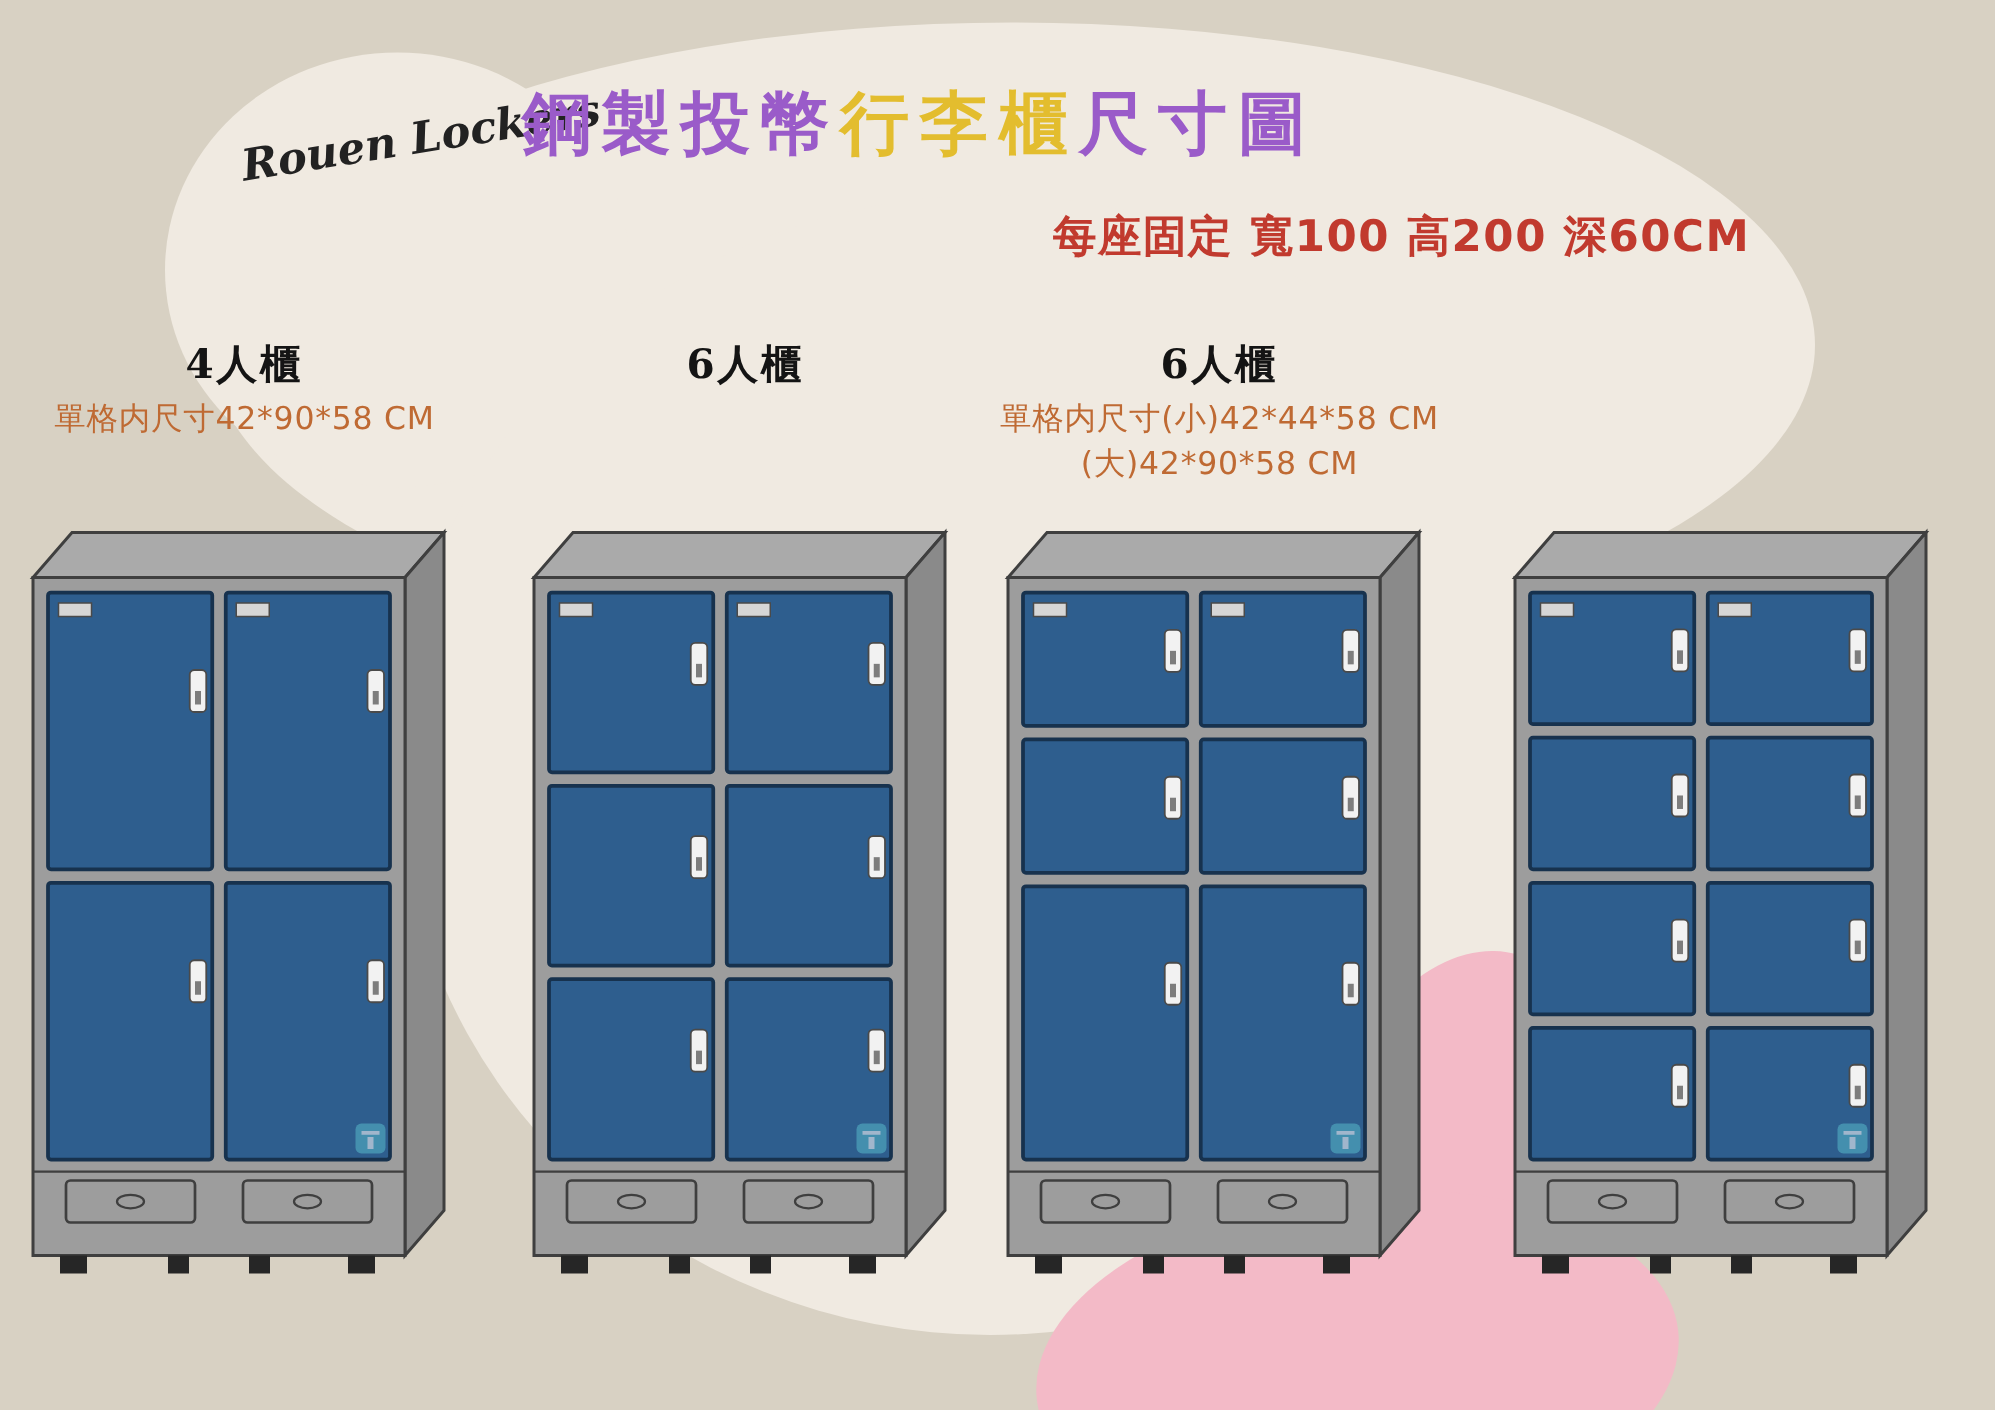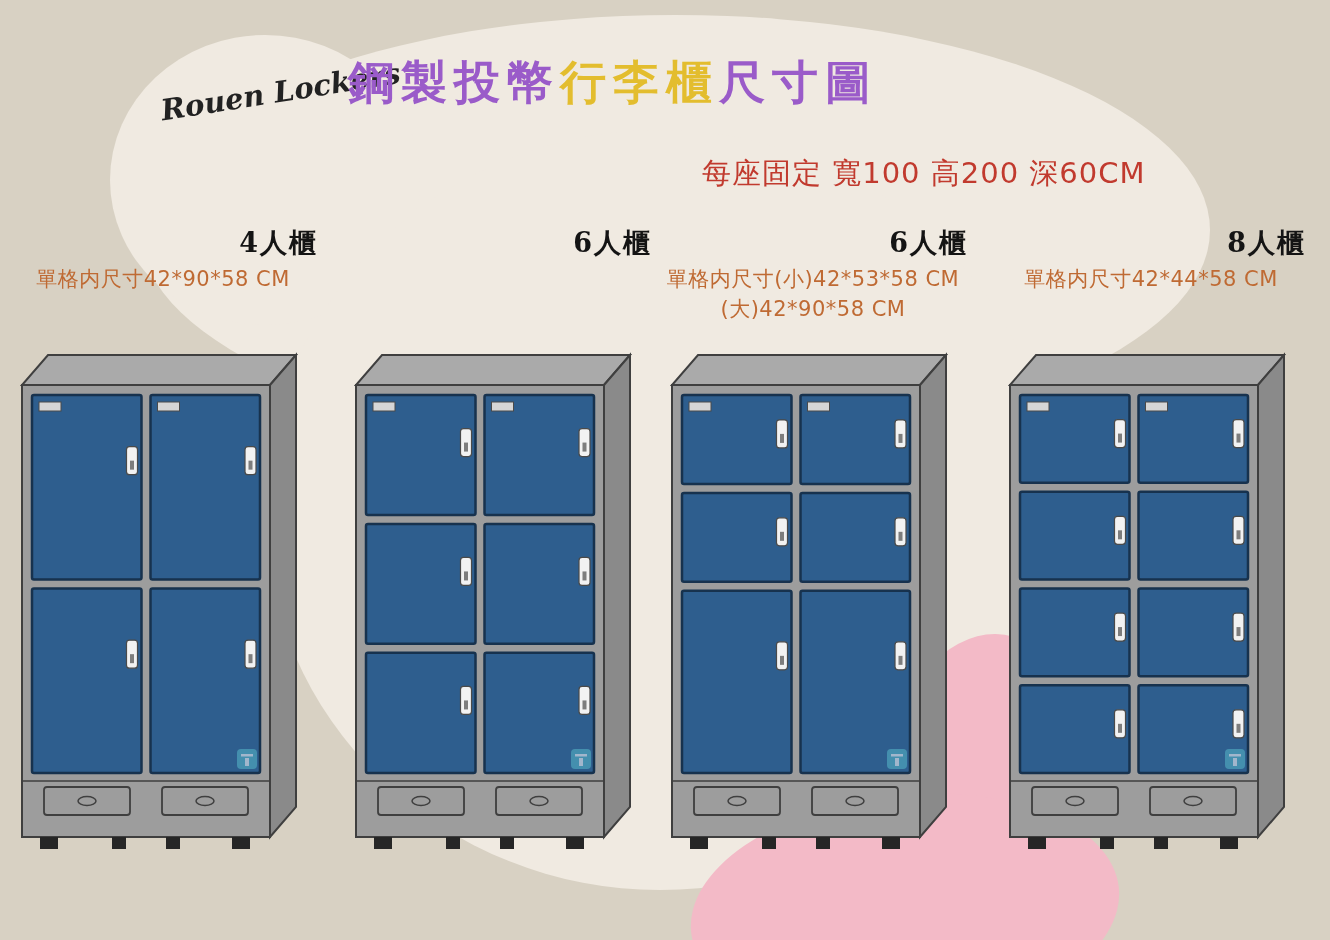--- a/index.html
+++ b/index.html
@@ -24,31 +24,31 @@
     position:absolute; left:160px; top:78px; width:200px;
     font-family:"DejaVu Serif","Liberation Serif",serif;
     font-style:italic; font-weight:bold; font-size:29px; color:#222;
     transform:rotate(-9deg); white-space:nowrap;
   }
   .title {
     position:absolute; left:348px; top:52px; white-space:nowrap;
     font-size:46px; font-weight:bold; letter-spacing:7px;
   }
   .subtitle {
-    position:absolute; left:702px; top:154px; white-space:nowrap;
-    font-size:29px; font-weight:normal; letter-spacing:1px;
+    position:absolute; left:702px; top:138px; white-space:nowrap;
+    font-size:29px; font-weight:bold; letter-spacing:1px;
   }
 
   .locker-card { position:absolute; top:225px; width:310px; height:660px; }
   .card-0 { left:8px; }
   .card-1 { left:342px; }
   .card-2 { left:658px; }
   .card-3 { left:996px; }
   .locker-name {
-    position:absolute; top:0; left:0; right:0; text-align:right;
+    position:absolute; top:0; left:0; right:0; text-align:center;
     font-family:"DejaVu Serif","Liberation Serif",serif;
     font-size:27px; font-weight:600; color:#141414; letter-spacing:2px;
   }
   .locker-spec {
     position:absolute; left:-12px; right:-12px; text-align:center;
     font-size:21px; color:#bf6a33; letter-spacing:0.5px; white-space:nowrap;
   }
   .spec-1 { top:40px; }
   .spec-2 { top:70px; }
   .locker-art { position:absolute; top:112px; left:2px; width:300px; height:516px; }
@@ -152,21 +152,21 @@
             <g opacity="0.55">
               <rect x="227" y="412" width="20" height="20" rx="4" fill="#57b8c9"></rect>
               <rect x="231" y="417" width="12" height="2.5" fill="#ffffff"></rect>
               <rect x="235" y="421" width="4" height="8" fill="#ffffff"></rect>
             </g>
           </svg></div>
     </div>
 
     <div class="locker-card card-2">
       <div class="locker-name">6人櫃</div>
-      <div class="locker-spec spec-1">單格内尺寸(小)42*53*58 CM</div>
+      <div class="locker-spec spec-1">單格内尺寸(小)42*44*58 CM</div>
       <div class="locker-spec spec-2">(大)42*90*58  CM</div>
       <div class="locker-art"><svg viewBox="0 0 300 516" width="300" height="516" xmlns="http://www.w3.org/2000/svg">
             <polygon points="12,48 260,48 286,18 38,18" fill="#aaaaaa" stroke="#3f3f3f" stroke-width="2"></polygon>
             <polygon points="260,48 286,18 286,470 260,500" fill="#8a8a8a" stroke="#3f3f3f" stroke-width="2"></polygon>
             <rect x="12" y="48" width="248" height="452" fill="#9d9d9d" stroke="#3f3f3f" stroke-width="2"></rect>
             <rect x="30" y="500" width="18" height="12" fill="#262626"></rect>
             <rect x="102" y="500" width="14" height="12" fill="#262626"></rect>
             <rect x="156" y="500" width="14" height="12" fill="#262626"></rect>
             <rect x="222" y="500" width="18" height="12" fill="#262626"></rect>
             <rect x="22" y="58" width="109.5" height="88.92" rx="2" fill="#2e5e8e" stroke="#17324e" stroke-width="2.5"></rect>
@@ -196,22 +196,20 @@
             <ellipse cx="195" cy="464" rx="9" ry="4.5" fill="none" stroke="#3f3f3f" stroke-width="1.5"></ellipse>
             <g opacity="0.55">
               <rect x="227" y="412" width="20" height="20" rx="4" fill="#57b8c9"></rect>
               <rect x="231" y="417" width="12" height="2.5" fill="#ffffff"></rect>
               <rect x="235" y="421" width="4" height="8" fill="#ffffff"></rect>
             </g>
           </svg></div>
     </div>
 
     <div class="locker-card card-3">
-      <div class="locker-name">8人櫃</div>
-      <div class="locker-spec spec-1">單格内尺寸42*44*58 CM</div>
       <div class="locker-spec spec-2"></div>
       <div class="locker-art"><svg viewBox="0 0 300 516" width="300" height="516" xmlns="http://www.w3.org/2000/svg">
             <polygon points="12,48 260,48 286,18 38,18" fill="#aaaaaa" stroke="#3f3f3f" stroke-width="2"></polygon>
             <polygon points="260,48 286,18 286,470 260,500" fill="#8a8a8a" stroke="#3f3f3f" stroke-width="2"></polygon>
             <rect x="12" y="48" width="248" height="452" fill="#9d9d9d" stroke="#3f3f3f" stroke-width="2"></rect>
             <rect x="30" y="500" width="18" height="12" fill="#262626"></rect>
             <rect x="102" y="500" width="14" height="12" fill="#262626"></rect>
             <rect x="156" y="500" width="14" height="12" fill="#262626"></rect>
             <rect x="222" y="500" width="18" height="12" fill="#262626"></rect>
             <rect x="22" y="58" width="109.5" height="87.75" rx="2" fill="#2e5e8e" stroke="#17324e" stroke-width="2.5"></rect>

